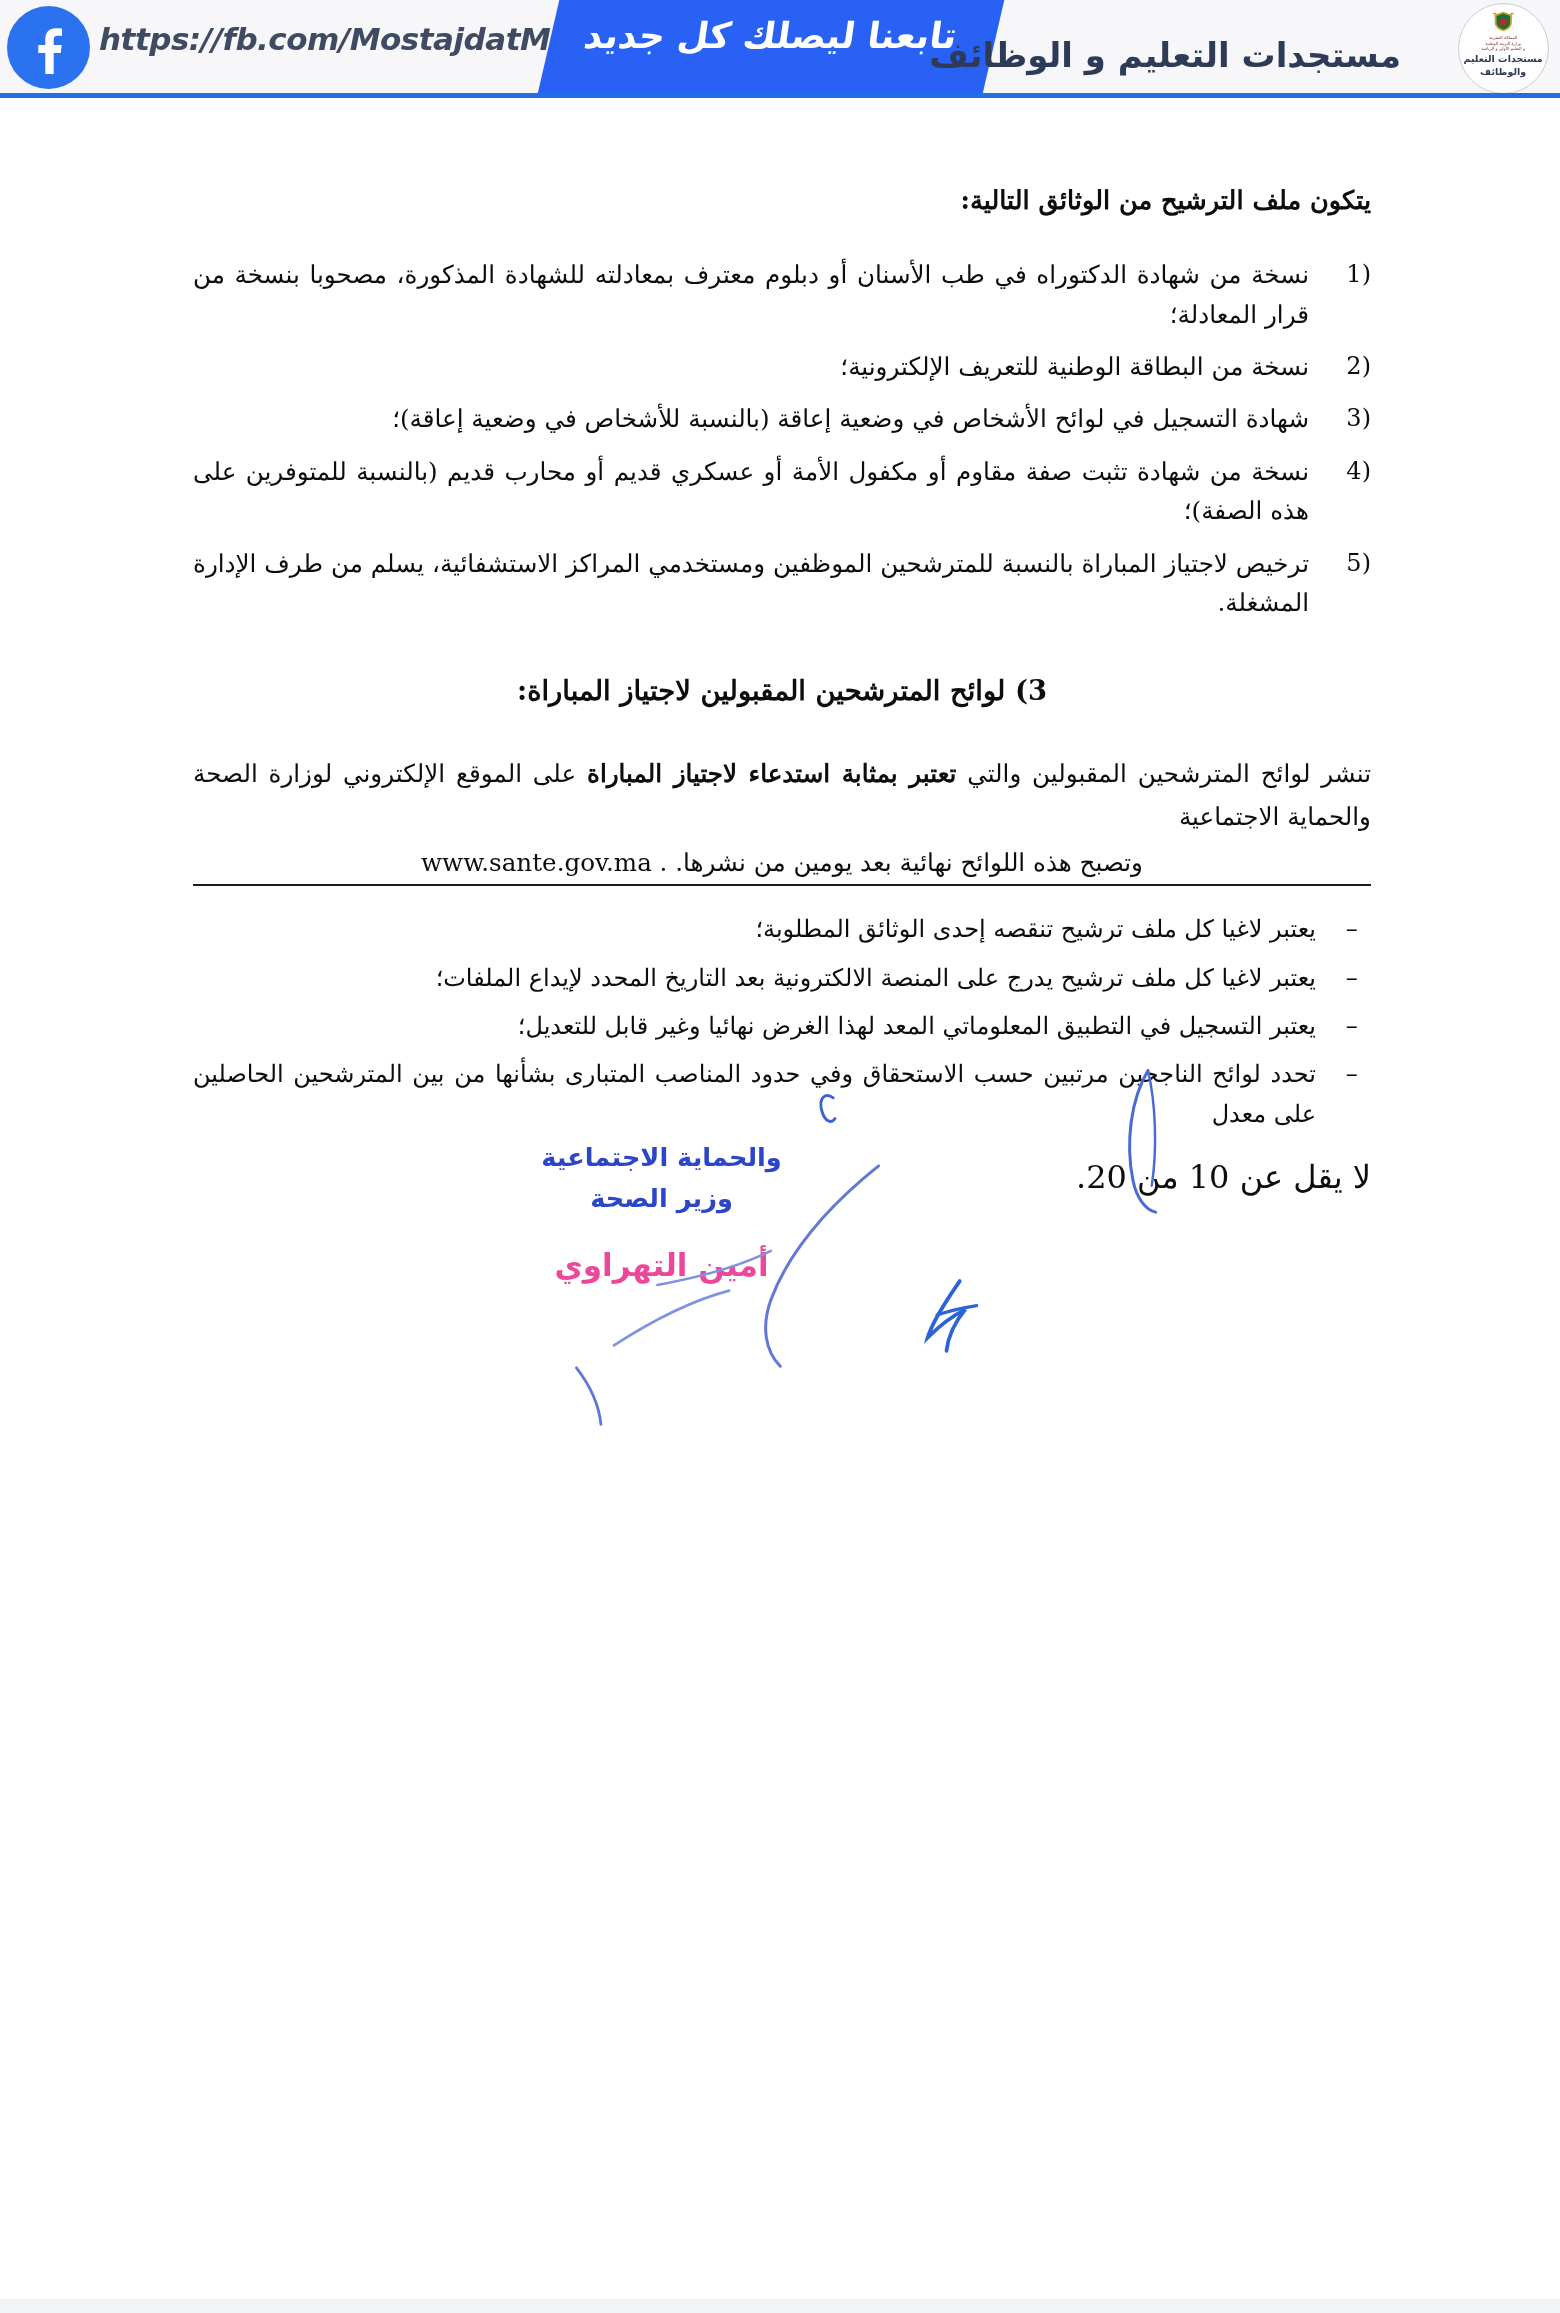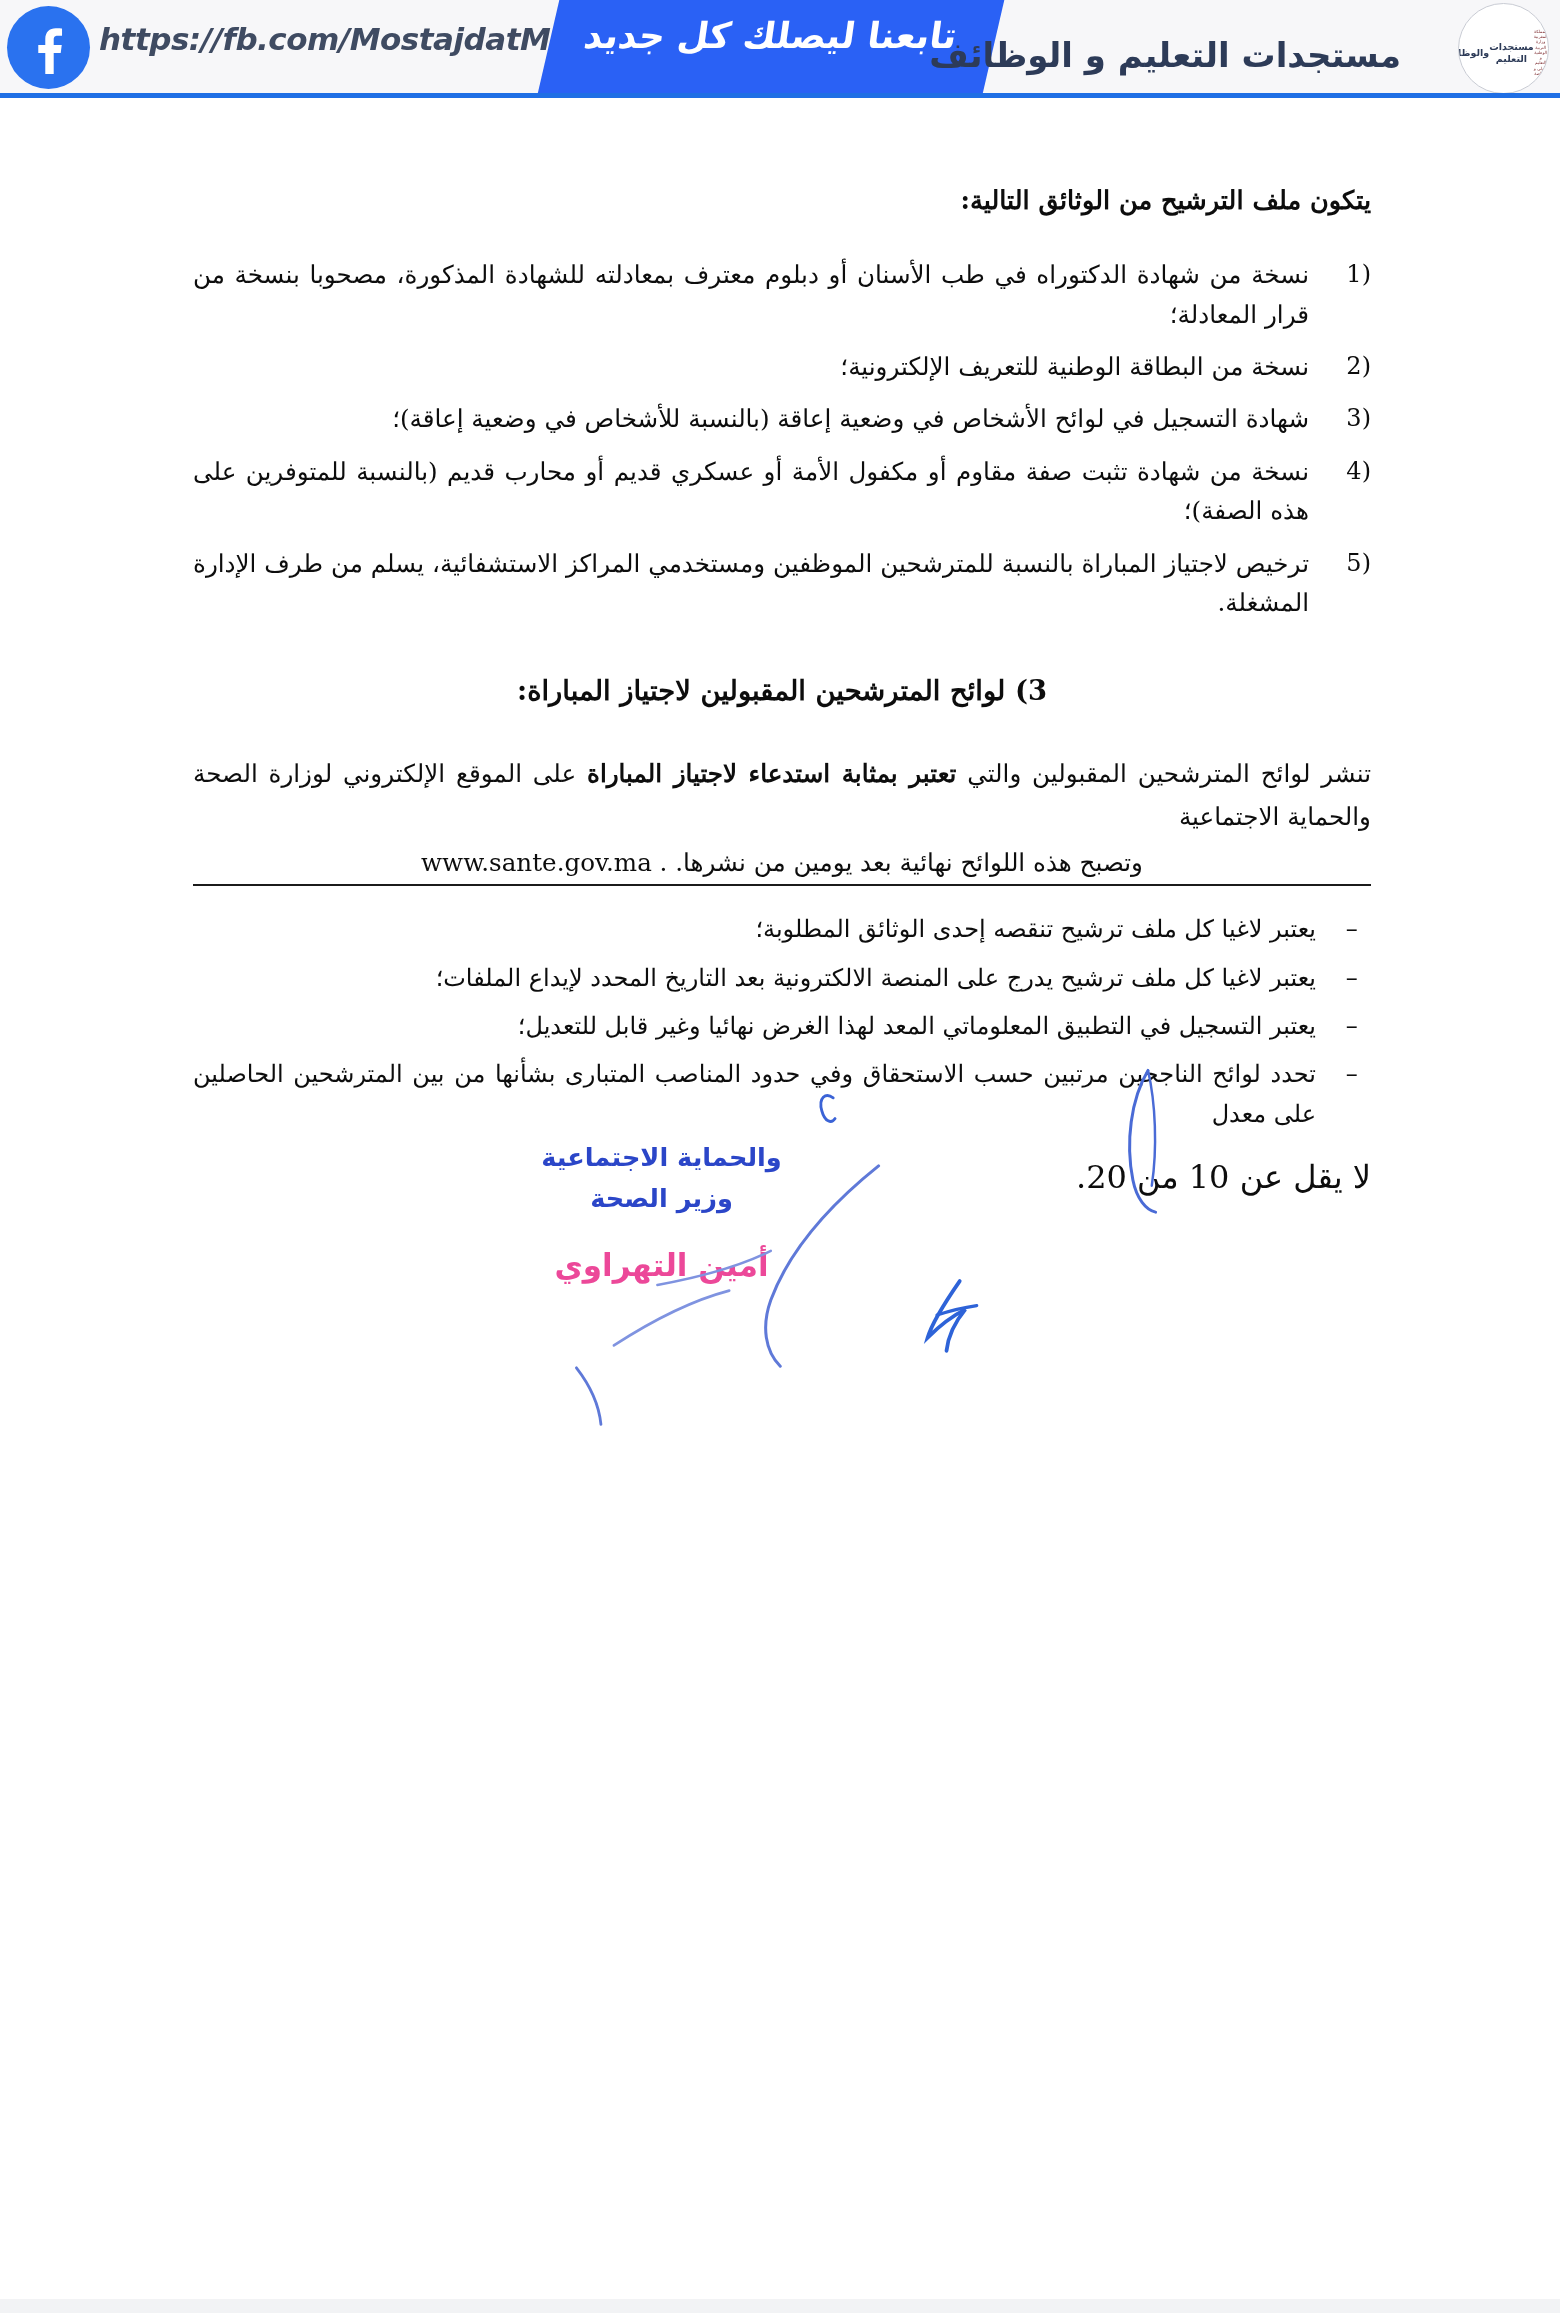--- a/index.html
+++ b/index.html
@@ -99,21 +99,21 @@
   .logo-circle {
     position: absolute;
     right: 11.4px;
     top: 2.8px;
     width: 91px;
     height: 91px;
     border-radius: 50%;
     background: #ffffff;
     border: 0.9px solid #c9ccd4;
     display: flex;
-    flex-direction: row;
+    flex-direction: column;
     align-items: center;
     justify-content: flex-start;
     padding-top: 6.6px;
     box-sizing: border-box;
     overflow: hidden;
   }
   .logo-emblem { width: 24.6px; height: 23px; }
   .logo-minitext {
     font-size: 4.2px;
     line-height: 1.25;

